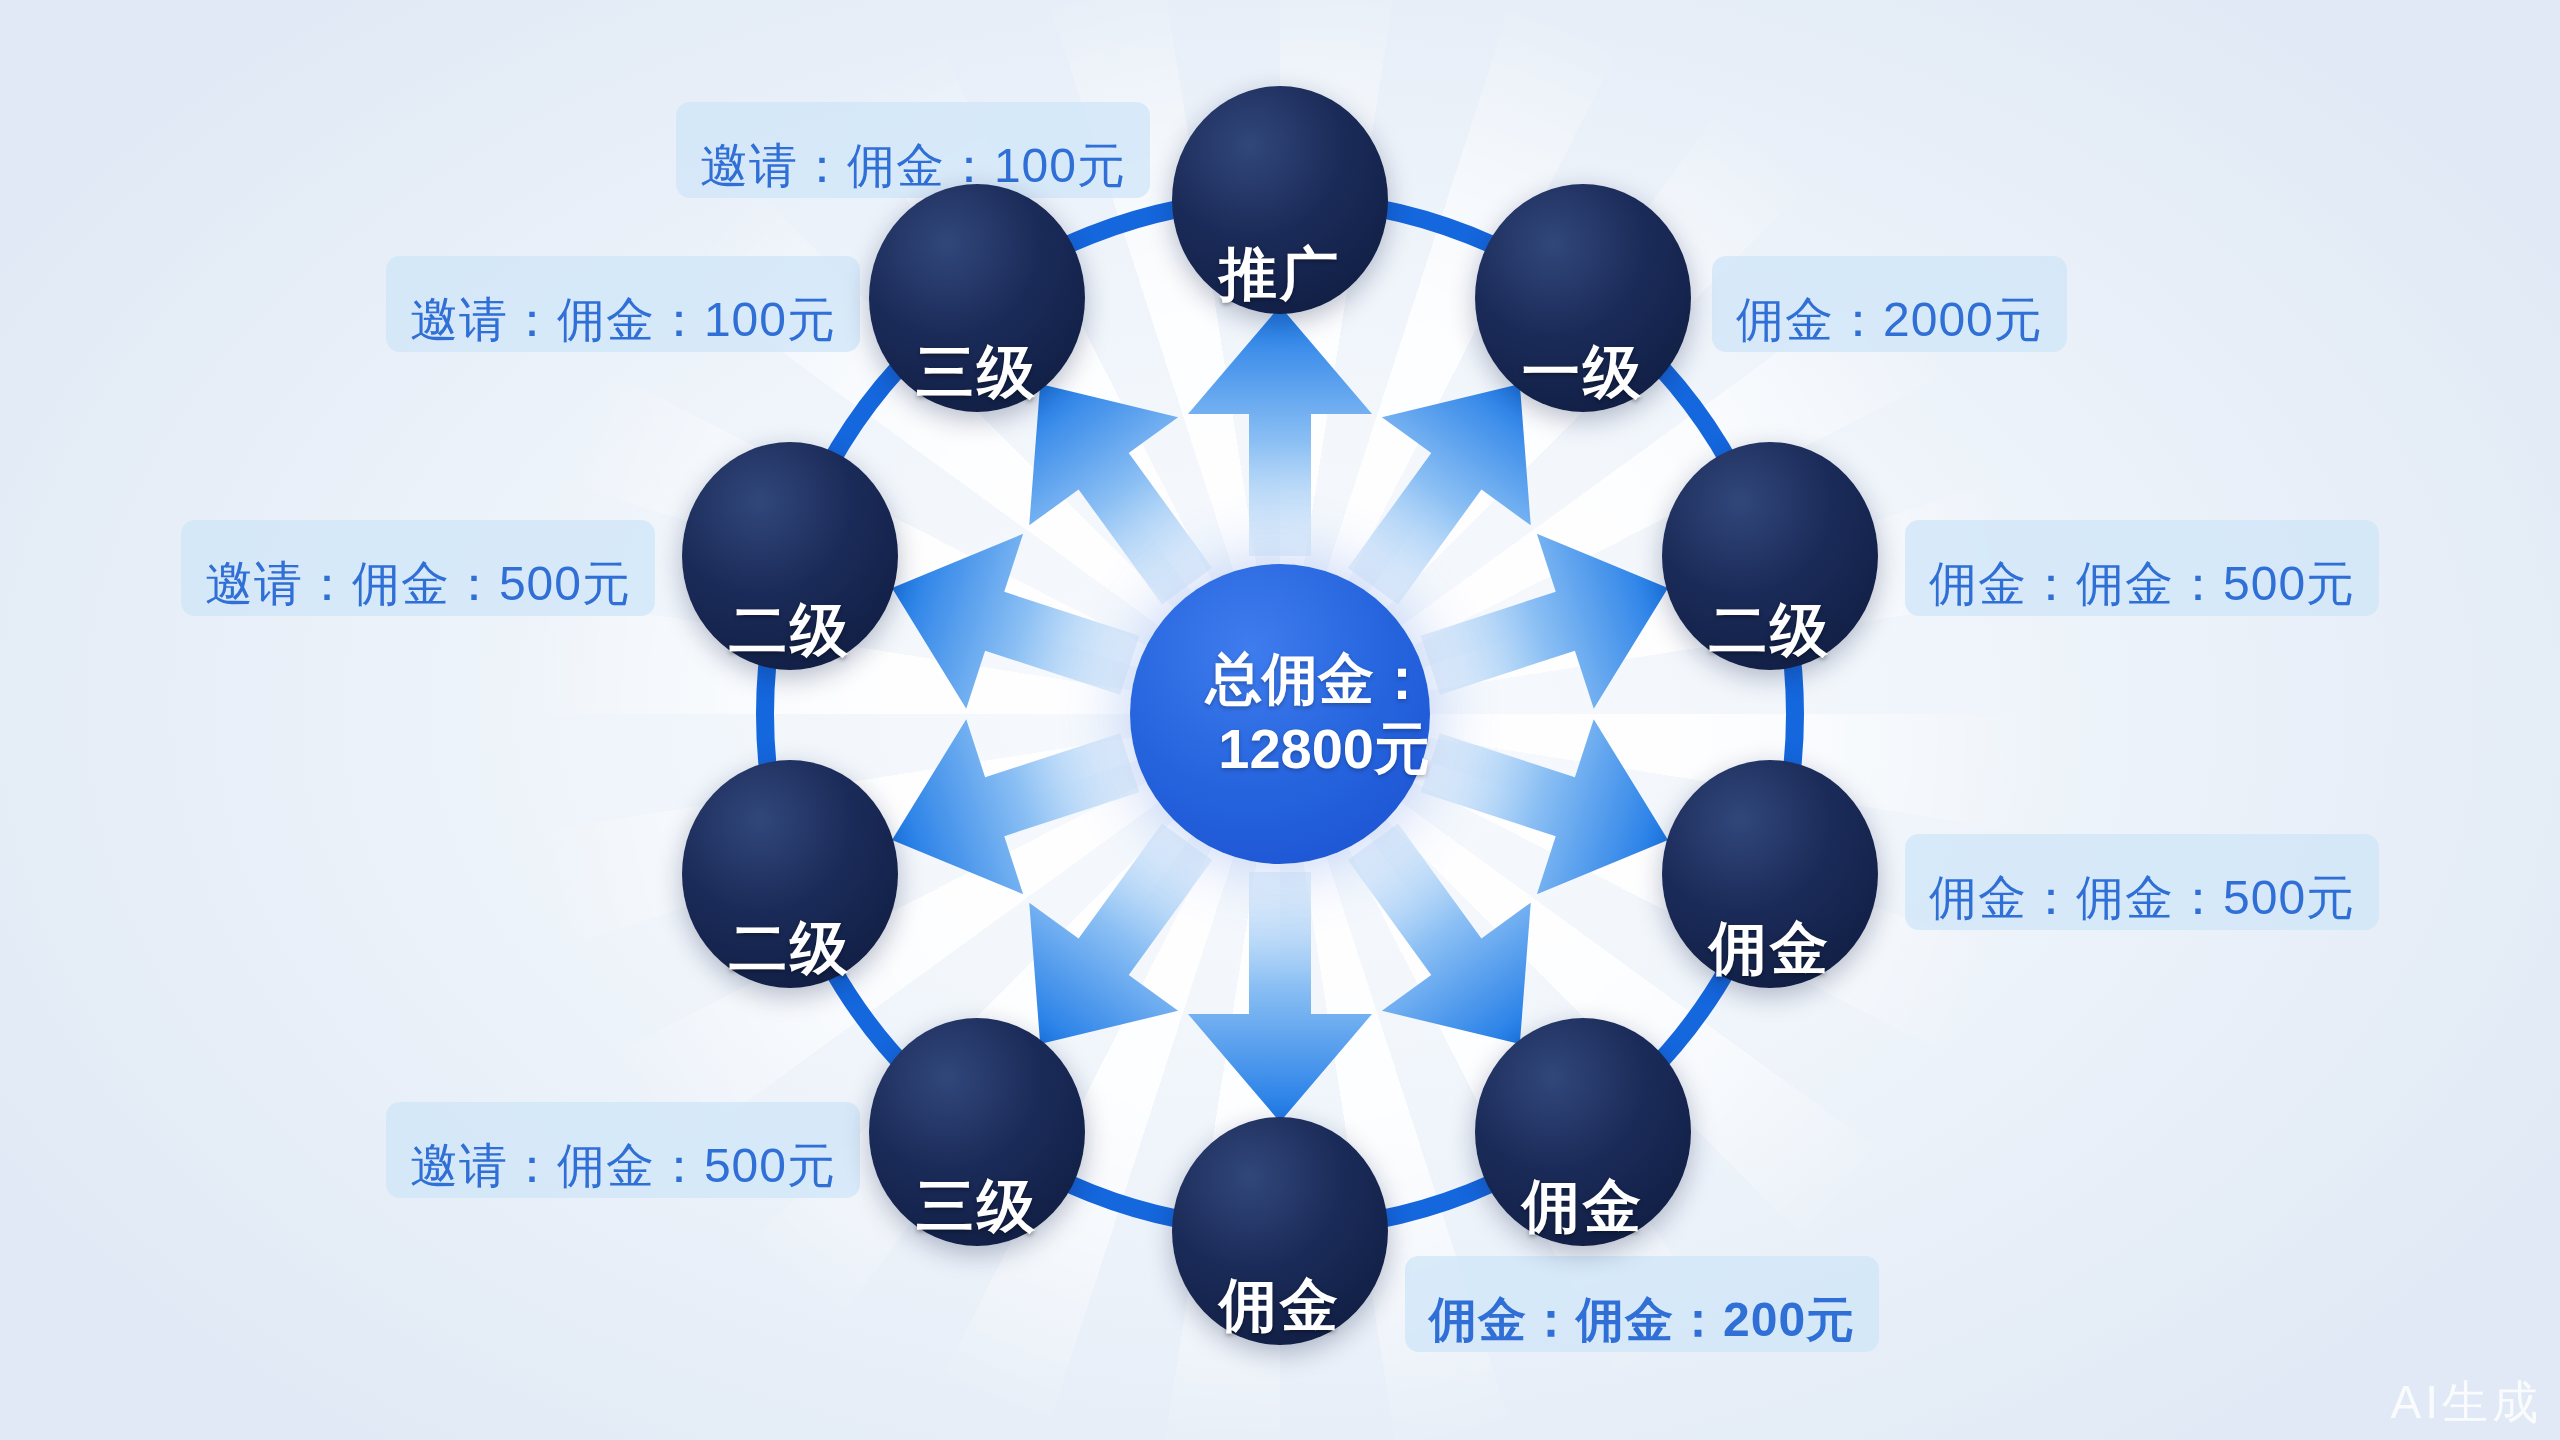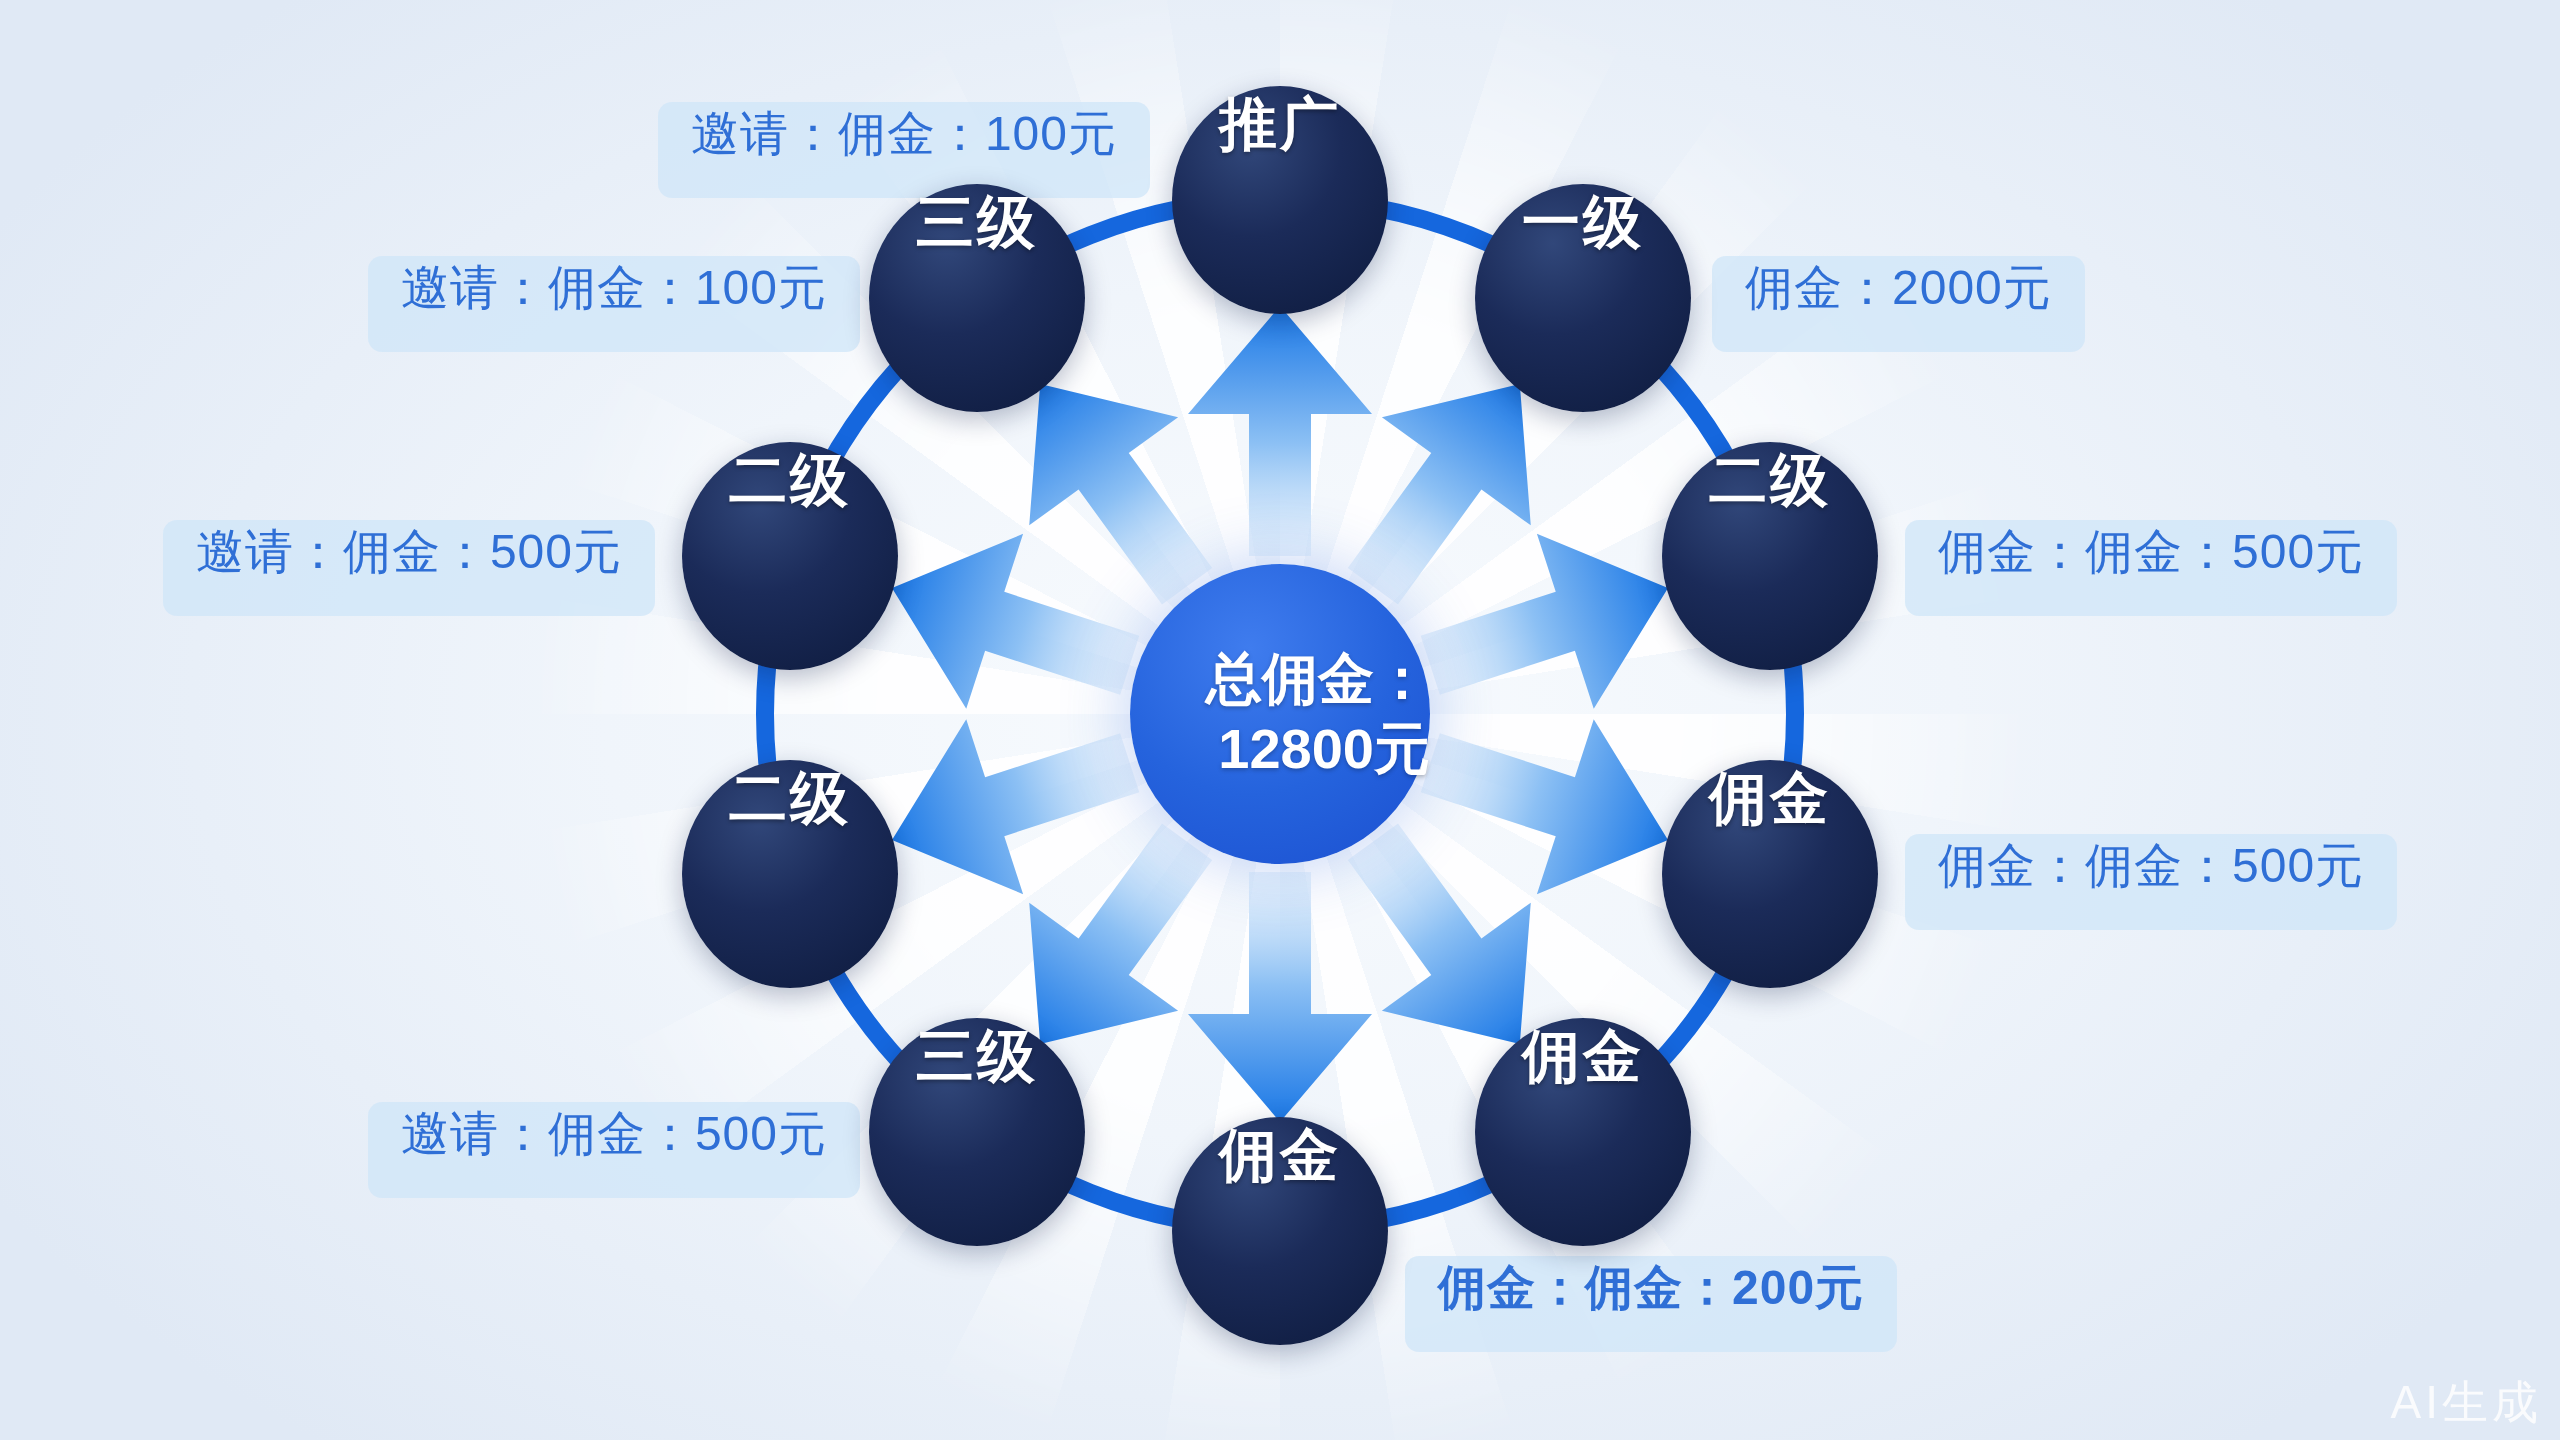--- a/index.html
+++ b/index.html
@@ -17,21 +17,21 @@
     position:absolute;left:530px;top:-36px;width:1500px;height:1500px;border-radius:50%;
     background:repeating-conic-gradient(rgba(255,255,255,0.85) 0deg 9deg, rgba(255,255,255,0) 9deg 18deg);
     -webkit-mask-image:radial-gradient(circle, rgba(0,0,0,1) 0 38%, rgba(0,0,0,0) 72%);
     mask-image:radial-gradient(circle, rgba(0,0,0,1) 0 38%, rgba(0,0,0,0) 72%);
   }
   svg.netlayer{position:absolute;left:0;top:0;}
   
   .node{
     position:absolute;width:216px;height:228px;border-radius:50%;
     background:radial-gradient(circle at 36% 26%, #31477a 0%, #1b2b59 42%, #0d1a3c 100%);
-    display:flex;align-items:flex-start;justify-content:center;
+    display:flex;align-items:flex-end;justify-content:center;
     box-shadow:0 8px 26px rgba(10,25,70,0.28);
   }
   .node span{
     color:#ffffff;font-size:58px;font-weight:700;letter-spacing:3px;white-space:nowrap;
     text-shadow:0 2px 4px rgba(0,0,0,0.35);
   }
   .n1{left:1172px;top:86px;}   .n2{left:1475px;top:184px;}
   .n3{left:1662px;top:442px;}  .n4{left:1662px;top:760px;}
   .n5{left:1475px;top:1018px;} .n6{left:1172px;top:1117px;}
   .n7{left:869px;top:1018px;}  .n8{left:682px;top:760px;}
@@ -42,22 +42,22 @@
     background:radial-gradient(circle at 40% 28%, #3f7cee 0%, #2563dd 52%, #1b4fd0 100%);
     display:flex;flex-direction:column;align-items:flex-end;justify-content:center;
     box-shadow:0 0 70px rgba(40,100,220,0.30);
   }
   .hub .l{
     color:#ffffff;font-size:56px;font-weight:700;line-height:1.25;white-space:nowrap;
     text-shadow:0 2px 4px rgba(0,0,0,0.25);
   }
   
   .pill{
-    position:absolute;height:96px;display:flex;align-items:flex-start;
-    padding:0 33px;border-radius:14px;white-space:nowrap;
+    position:absolute;height:96px;display:flex;align-items:flex-end;
+    padding:0 24px;border-radius:14px;white-space:nowrap;
     background:rgba(207,229,248,0.75);
     color:#2f6fd6;font-size:48px;font-weight:500;letter-spacing:1px;
   }
   .pl1{right:1410px;top:102px;}  .pl2{right:1700px;top:256px;}
   .pl3{right:1905px;top:520px;}  .pl4{right:1905px;top:834px;}
   .pl5{right:1700px;top:1102px;}
   .pr1{left:1712px;top:256px;}   .pr2{left:1905px;top:520px;}
   .pr3{left:1905px;top:834px;}   .pr4{left:1712px;top:1102px;}
   .pr5{left:1405px;top:1256px;font-weight:bold;}
   .watermark{

